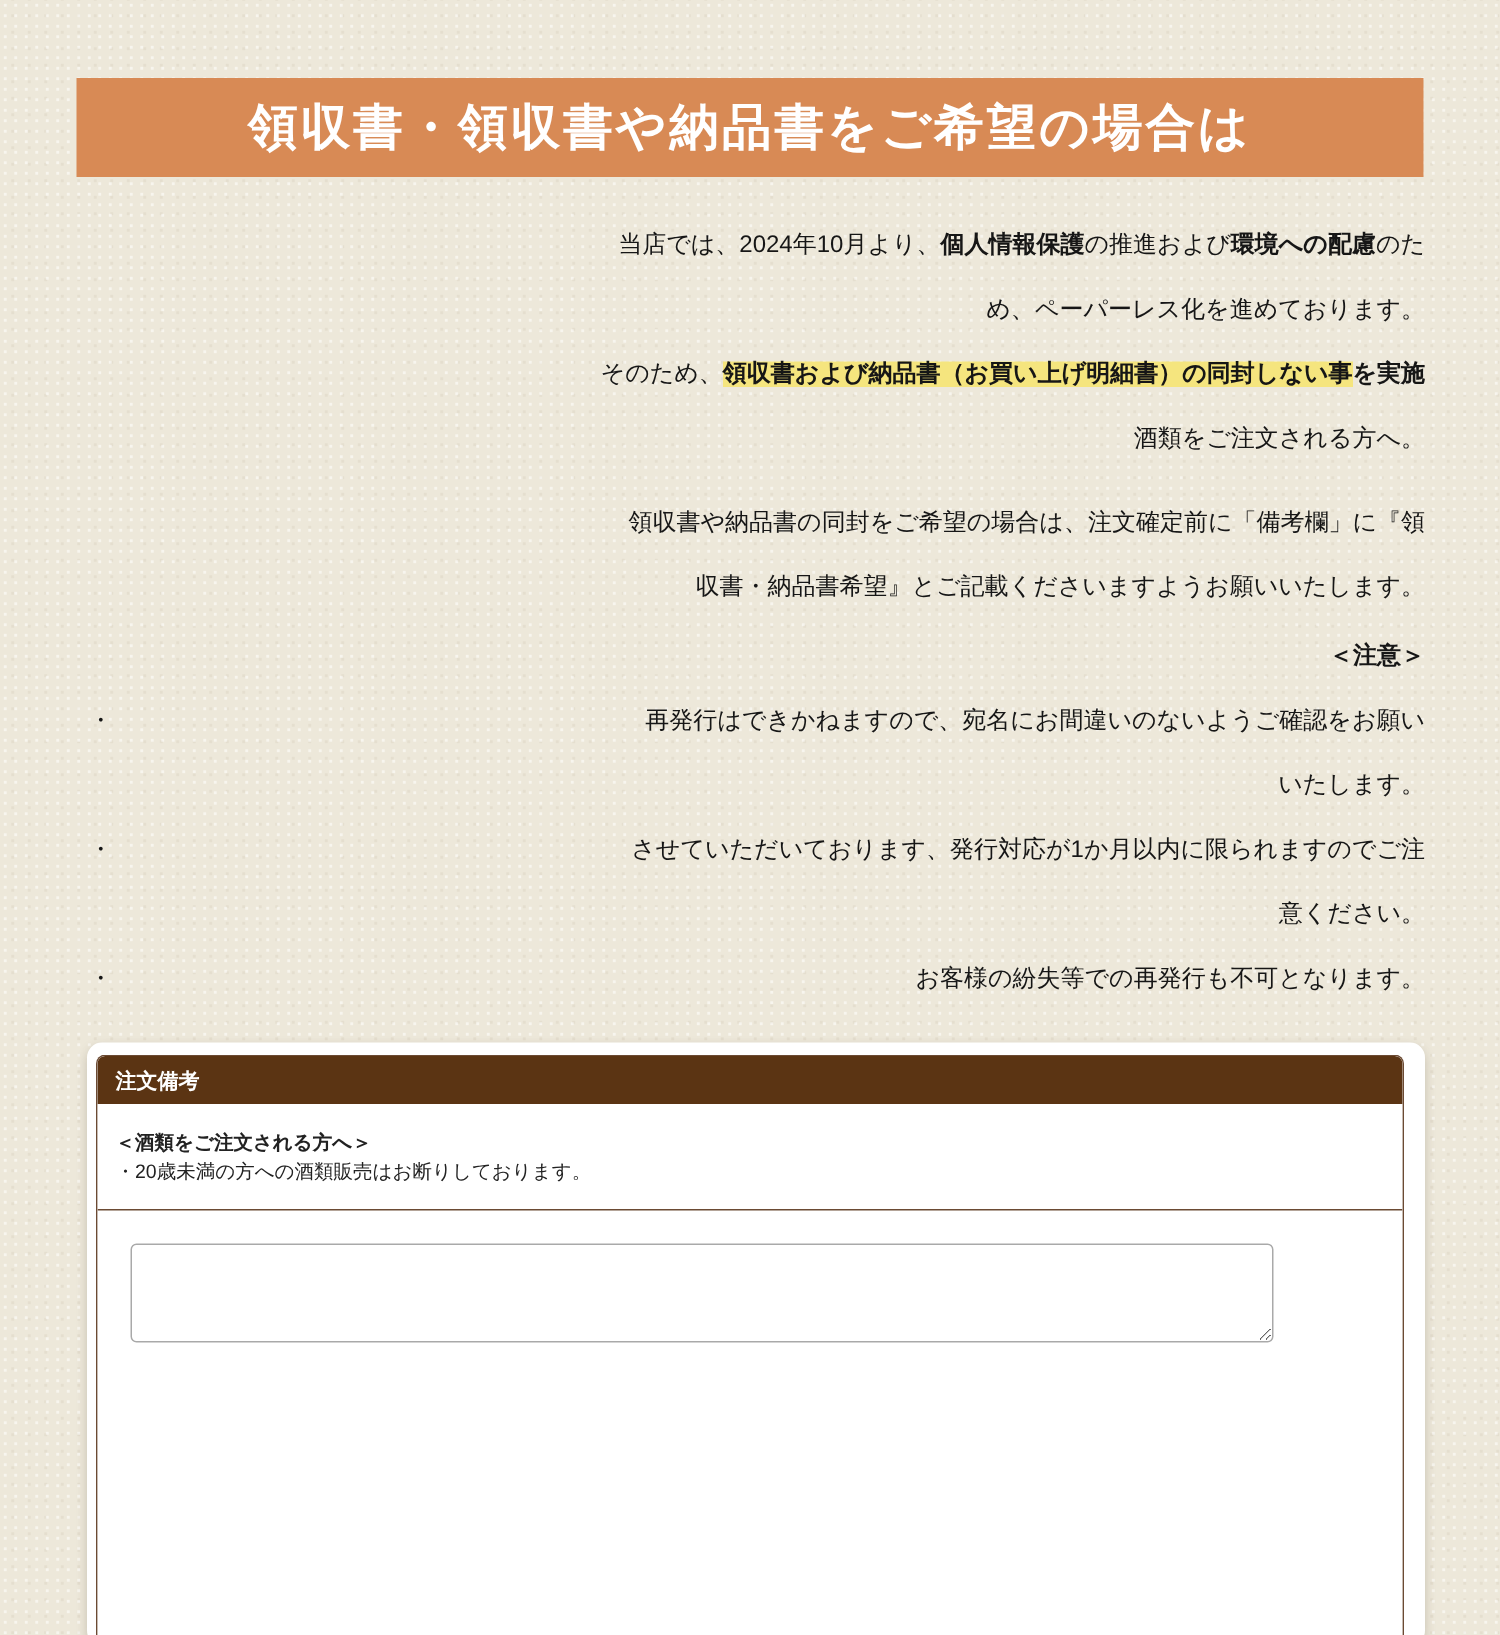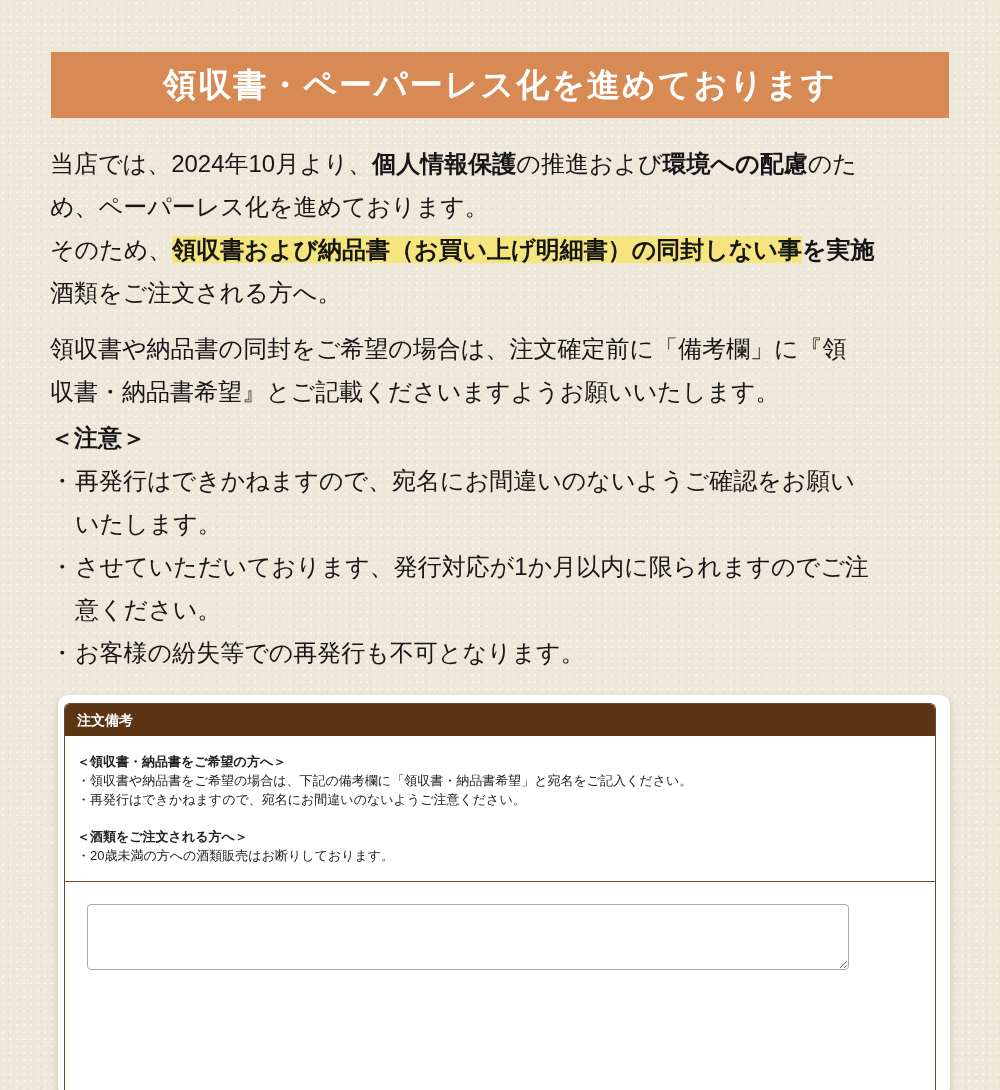--- a/index.html
+++ b/index.html
@@ -28,22 +28,23 @@
     height:66px;
     background:var(--banner-bg);
     display:flex;align-items:center;justify-content:center;
   }
   .banner-title{
     color:#fff;font-size:33px;font-weight:700;letter-spacing:2px;
     white-space:nowrap;
   }
   .content{
     margin:0 50px;
-    font-size:24px;
+    font-size:16px;
     line-height:43px;
+    text-align:right;
   }
   .para-1{margin-top:24px;}
   .para-2{margin-top:13px;}
   .bold, .runs .bold{font-weight:700;}
   .hl{background:var(--highlight);}
   .notice{margin-top:3px;}
   .notice-heading{font-weight:700;}
   .bullet{display:flex;align-items:flex-start;}
   .bullet-char{width:25px;flex:0 0 25px;}
   .bullet-text{flex:1;}
@@ -105,21 +106,21 @@
     font-family:inherit;font-size:13px;
     padding:6px;
     background:#fff;
     outline:none;
   }
 </style>
 </head>
 <body>
 
 <div class="banner">
-  <div class="banner-title">領収書・ペーパーレス化を進めております</div>
+  <div class="banner-title">領収書・領収書や納品書をご希望の場合は</div>
 </div>
 
 <div class="content">
   <div class="para-1 runs"><span>当店では、2024年10月より、</span><span class="bold">個人情報保護</span><span>の推進および</span><span class="bold">環境への配慮</span><span>のた</span><br><span>め、ペーパーレス化を進めております。</span><br><span>そのため、</span><span class="bold hl">領収書および納品書（お買い上げ明細書）の同封しない事</span><span class="bold">を実施</span><br><span>酒類をご注文される方へ。</span></div>
   <div class="para-2 runs"><span>領収書や納品書の同封をご希望の場合は、注文確定前に「備考欄」に『領</span><br><span>収書・納品書希望』とご記載くださいますようお願いいたします。</span></div>
 
   <div class="notice">
     <div class="notice-heading">＜注意＞</div>
     <div class="bullet">
       <span class="bullet-char">・</span>
@@ -134,25 +135,20 @@
       <span class="bullet-text runs"><span>お客様の紛失等での再発行も不可となります。</span></span>
     </div>
   </div>
 </div>
 
 <div class="form-card">
   <div class="panel">
     <div class="panel-header">注文備考</div>
     <div class="panel-notes">
       <div class="panel-section">
-        <div class="section-heading">＜領収書・納品書をご希望の方へ＞</div>
-        <div class="section-item">・領収書や納品書をご希望の場合は、下記の備考欄に「領収書・納品書希望」と宛名をご記入ください。</div>
-        <div class="section-item">・再発行はできかねますので、宛名にお間違いのないようご注意ください。</div>
-      </div>
-      <div class="panel-section">
         <div class="section-heading">＜酒類をご注文される方へ＞</div>
         <div class="section-item">・20歳未満の方への酒類販売はお断りしております。</div>
       </div>
     </div>
     <div class="remarks-section">
       <textarea class="remarks-textarea" style=""></textarea>
     </div>
   </div>
 </div>
 

